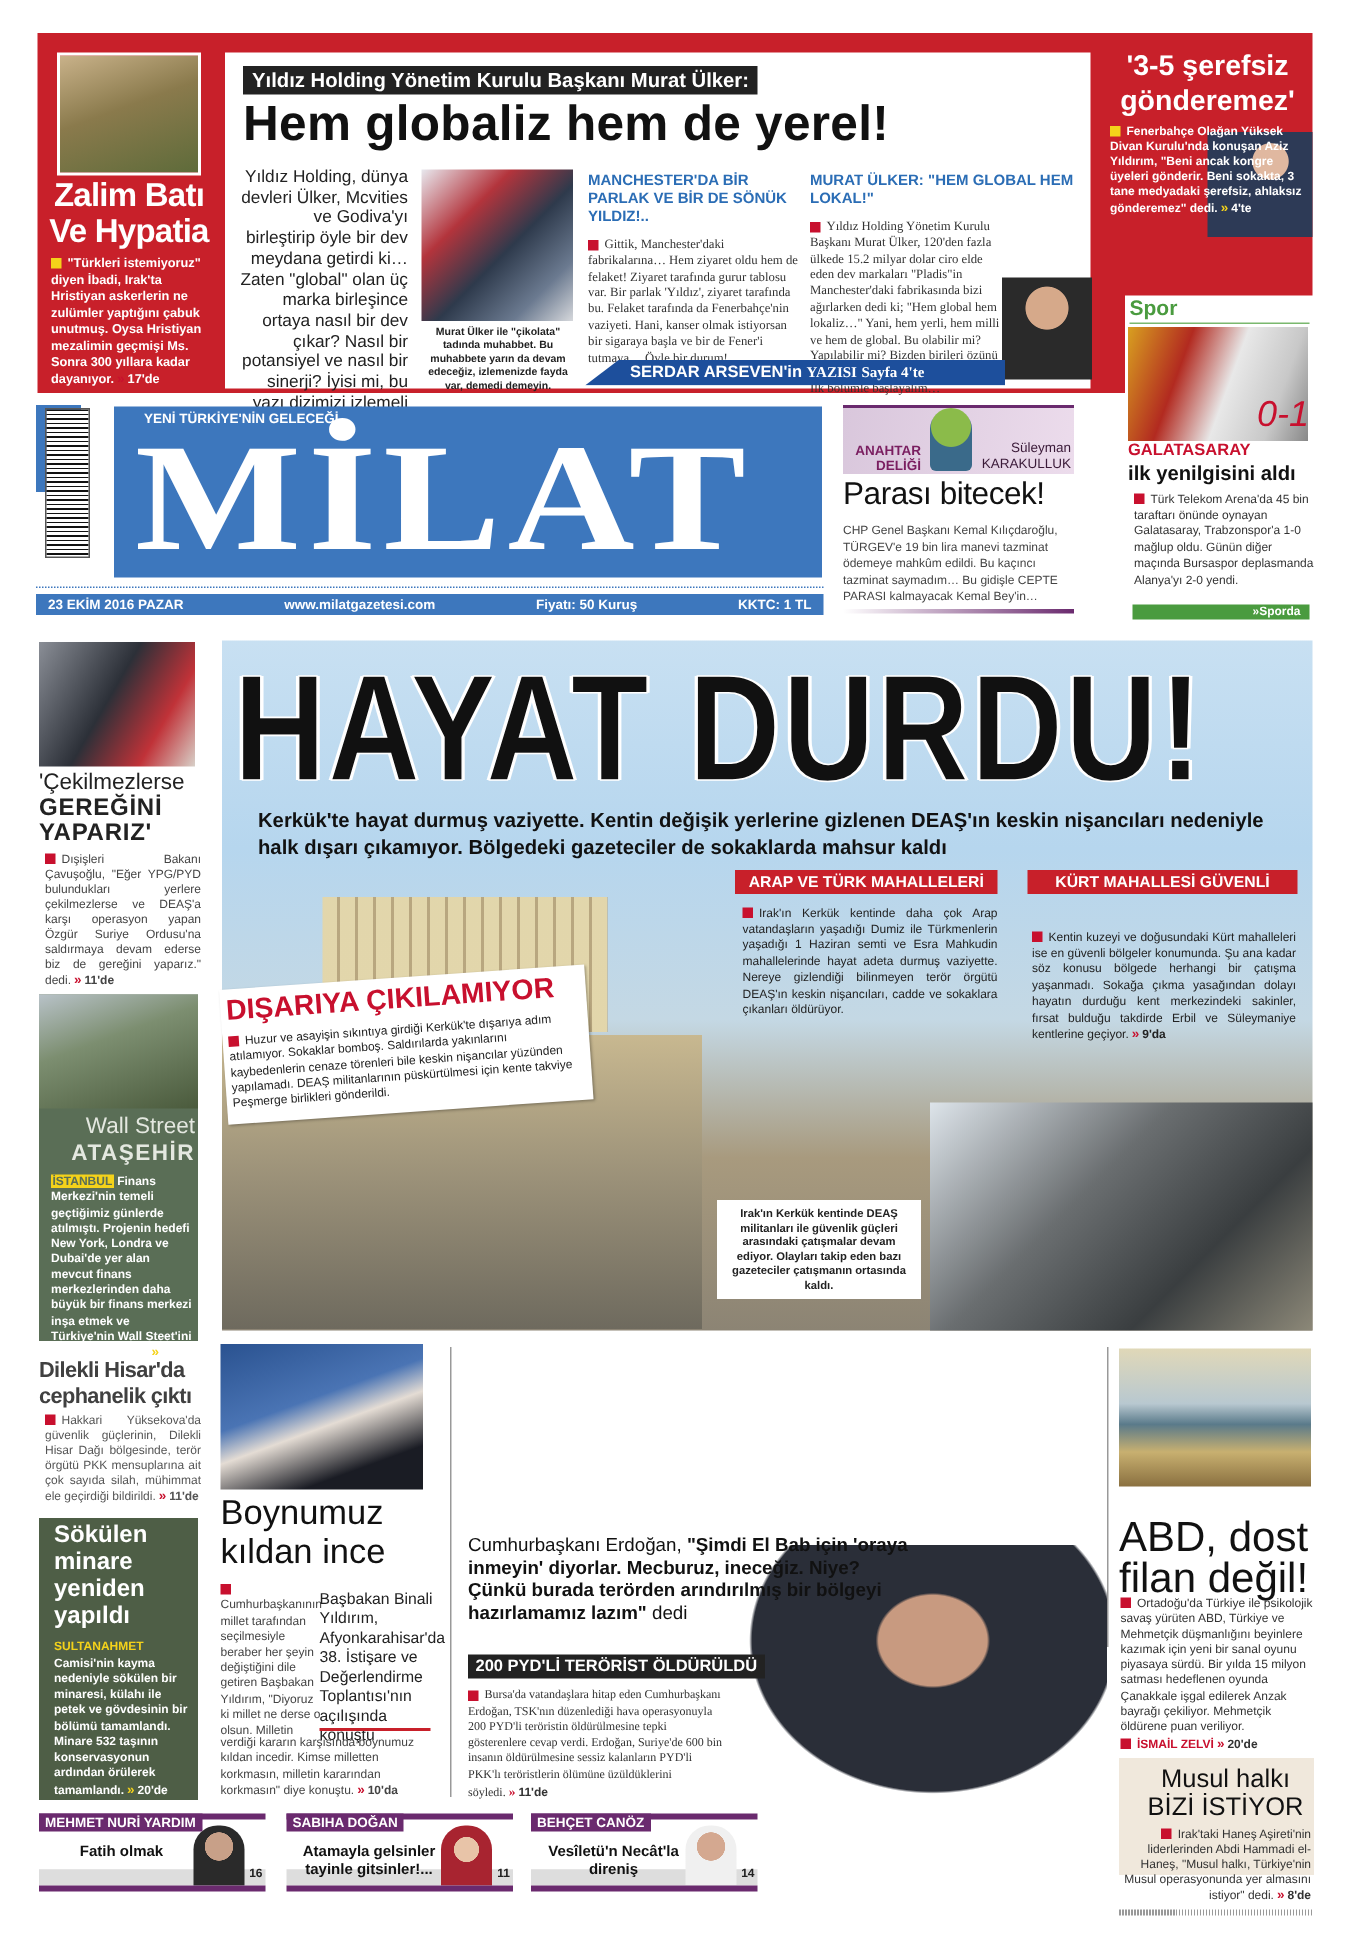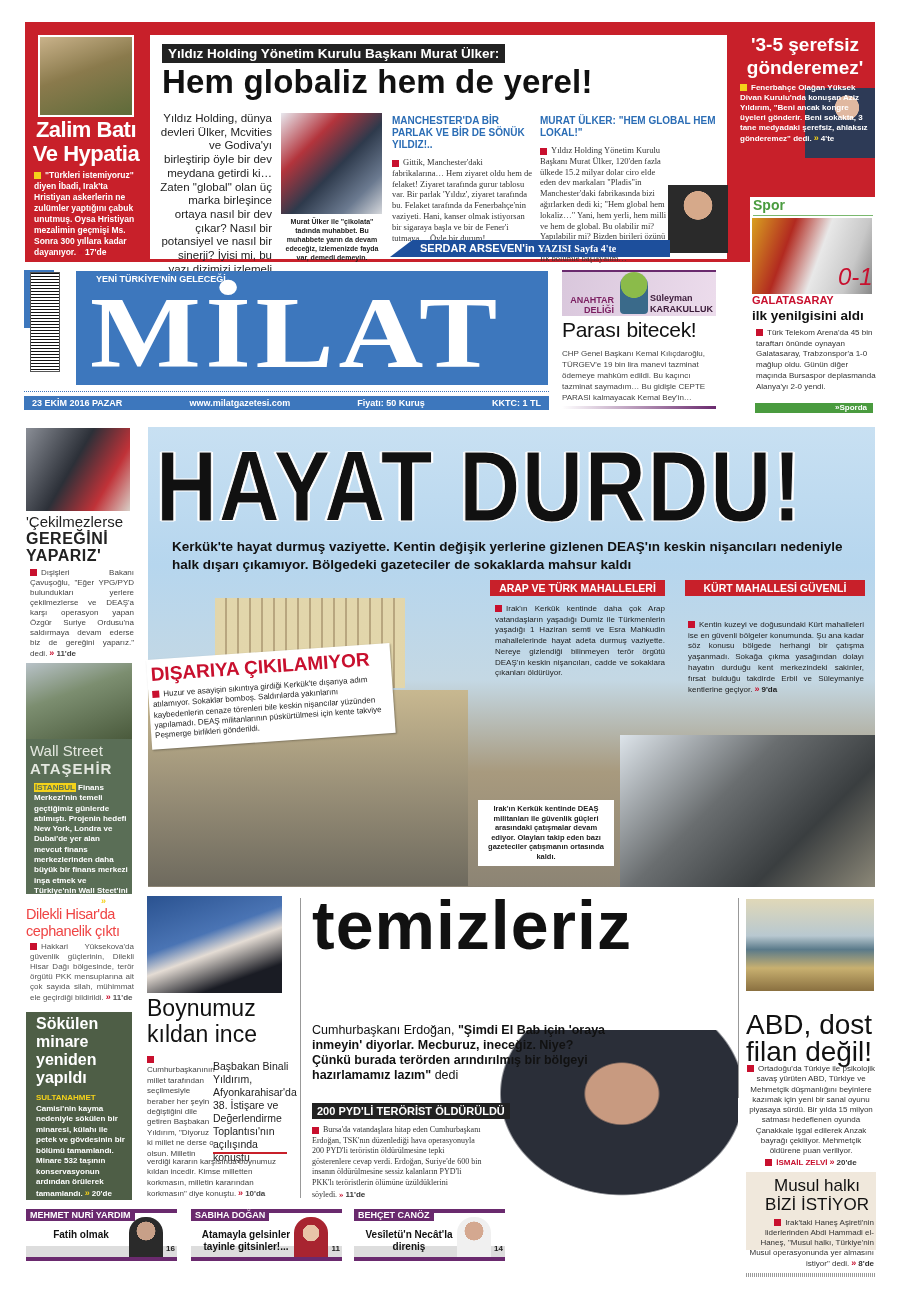--- a/index.html
+++ b/index.html
@@ -47,37 +47,37 @@
 #isbn-bg{left:24px;top:270px;width:30px;height:58px;background:#3d77bd}
 #mast{left:76px;top:271px;width:472px;height:114px;background:#3d77bd}
 #mast-kicker{left:96px;top:274px;color:#fff;font-weight:bold;font-size:9px}
 #mast-logo{left:90px;top:278px;color:#fff;font-family:"Liberation Serif",serif;font-weight:bold;font-size:102px;line-height:110px;letter-spacing:4px;transform:scaleX(1.15);transform-origin:left}
 #mast-dots{left:24px;top:391px;width:525px;border-top:1px dotted #3d77bd}
 #mast-bar{left:24px;top:396px;width:525px;height:14px;background:#3d77bd;color:#fff;font-size:9px;font-weight:bold;display:flex;justify-content:space-between;padding:0 8px;line-height:14px}
 
 #anahtar{left:562px;top:270px;width:154px;height:46px;background:linear-gradient(100deg,#d9c7dc,#ecdcec);border-top:2px solid #6a2a6e}
 #anahtar-l{left:566px;top:295px;color:#7a1e60;font-weight:bold;font-size:9px;text-align:right;width:48px;line-height:10px}
 #anahtar-key{left:620px;top:272px;width:28px;height:42px;background:radial-gradient(circle at 50% 30%,#8bbb4a 0 40%,#3a6a8a 42% 100%);border-radius:14px 14px 4px 4px}
-#anahtar-r{left:650px;top:293px;color:#3a1a38;font-weight:bold;font-size:9px;text-align:left;width:64px;line-height:11px}
+#anahtar-r{left:650px;top:293px;color:#3a1a38;font-weight:normal;font-size:9px;text-align:right;width:64px;line-height:11px}
 #paras-title{left:562px;top:318px;font-size:21px;color:#111;letter-spacing:-0.3px}
 #paras-text{left:562px;top:348px;width:156px;font-size:8px;line-height:11px;color:#444}
 #paras-line{left:562px;top:406px;width:154px;height:3px;background:linear-gradient(90deg,#fff,#6a2a6e)}
 #cek-photo{left:26px;top:428px;width:104px;height:83px;background:linear-gradient(120deg,#8a8e96 0%,#2c3038 45%,#c03238 75%,#d8d0c8 100%)}
 #cek-title{left:26px;top:513px;width:117px;line-height:17px}
 #cek-title .a{font-size:15px;display:block}
 #cek-title .b{font-size:16px;font-weight:bold;display:block;letter-spacing:0.5px}
 #cek-text{left:30px;top:568px;width:104px;font-size:8px;line-height:10px;color:#444;text-align:justify}
 #ws-box{left:26px;top:663px;width:106px;height:231px;background:#5a6e56}
 #ws-photo{left:26px;top:663px;width:106px;height:76px;background:linear-gradient(160deg,#b8c2c8 0%,#7c8e70 40%,#4a5a3c 100%)}
-#ws-title{left:30px;top:742px;width:100px;color:#e4e8e0;line-height:18px;text-align:left}
+#ws-title{left:30px;top:742px;width:100px;color:#e4e8e0;line-height:18px;text-align:right}
 #ws-title .a{font-size:15px;display:block}
 #ws-title .b{font-size:15px;font-weight:bold;display:block;letter-spacing:1px}
 #ws-text{left:34px;top:783px;width:96px;color:#fff;font-size:8px;line-height:10.3px;font-weight:bold}
 #ws-text .hl{background:#f4d21a;color:#5a6e56;padding:0 1px}
-#dil-title{left:26px;top:906px;width:115px;font-weight:normal;font-size:14.5px;line-height:17px;color:#ef4444;letter-spacing:-0.4px}
+#dil-title{left:26px;top:906px;width:115px;font-weight:bold;font-size:14.5px;line-height:17px;color:#404040;letter-spacing:-0.4px}
 #dil-text{left:30px;top:942px;width:104px;font-size:8px;line-height:10px;color:#555;text-align:justify}
 #sok-box{left:26px;top:1012px;width:106px;height:188px;background:#4e5e46}
 #sok-title{left:36px;top:1015px;color:#fff;font-weight:bold;font-size:16px;line-height:18px}
 #sok-text{left:36px;top:1093px;width:92px;color:#fff;font-size:8px;line-height:10.5px;font-weight:bold}
 #sok-text .hl{color:#f4d21a}
 
 #hayat-bg{left:148px;top:427px;width:727px;height:460px;background:linear-gradient(180deg,#c8e0f2 0%,#b6d6ee 30%,#c4d8e4 55%,#a89a7e 75%,#8c8474 100%)}
 #hayat-title{left:156px;top:434px;width:710px;font-family:"Liberation Sans",sans-serif;font-weight:bold;font-size:96px;line-height:100px;color:#111;letter-spacing:2px;white-space:nowrap;transform:scaleY(1.05) scaleX(0.88);transform-origin:left top;-webkit-text-stroke:1px #fff;text-shadow:2px 0 #fff,-2px 0 #fff}
 #hayat-sub{left:172px;top:538px;width:690px;font-size:13.5px;line-height:18px;font-weight:bold;color:#111}
 #building{left:215px;top:598px;width:190px;height:90px;background:repeating-linear-gradient(90deg,#e4d6a8 0 10px,#b8a47a 10px 12px);opacity:0.95}
@@ -102,21 +102,21 @@
 #sep2{left:738px;top:898px;width:1px;height:200px;background:#999}
 #elbab{left:312px;top:894px;font-family:"Liberation Sans",sans-serif;font-weight:bold;font-size:68px;line-height:62px;color:#111;letter-spacing:1px}
 #erd-photo{left:480px;top:1030px;width:258px;height:182px;background:radial-gradient(ellipse at 55% 35%,#c89a80 0 18%,#2a2e38 19% 60%,#fff 61%)}
 #erd-quote{left:312px;top:1023px;width:300px;font-size:12.5px;line-height:15px;color:#111}
 #erd-quote b{font-weight:bold}
 #pyd-tag{left:312px;top:1103px;background:#222;color:#fff;font-weight:bold;font-size:11px;padding:2px 5px;white-space:nowrap}
 #pyd-text{left:312px;top:1125px;width:170px;font-size:8px;line-height:10.6px;color:#333;font-family:"Liberation Serif",serif}
 
 #abd-photo{left:746px;top:899px;width:128px;height:92px;background:linear-gradient(180deg,#e0d8b8 0%,#b8c8d0 40%,#5a7a8a 55%,#c8b070 75%,#8a7040 100%)}
 #abd-title{left:746px;top:1011px;font-size:28px;line-height:27px;color:#111}
-#abd-text{left:747px;top:1064px;width:128px;font-size:8px;line-height:10.3px;color:#333;text-align:center}
+#abd-text{left:747px;top:1064px;width:128px;font-size:8px;line-height:10.3px;color:#333;text-align:left}
 #musul-box{left:746px;top:1172px;width:130px;height:78px;background:#f0e8dc}
 #musul-title{left:762px;top:1176px;font-size:17px;line-height:19px;color:#111;text-align:center;width:110px}
 #musul-text{left:748px;top:1218px;width:126px;font-size:8px;line-height:10px;color:#333;text-align:right}
 #musul-bar{left:746px;top:1273px;width:130px;height:4px;background:repeating-linear-gradient(90deg,#999 0 1px,#fff 1px 2px)}
 
 .colbox{position:absolute;top:1209px;width:151px;height:48px;background:linear-gradient(180deg,#fff 0%,#fff 75%,#ddd 76%);border-top:4px solid #6a2a6e}
 .colbox .nm{position:absolute;left:0;top:-4px;background:#6a2a6e;color:#fff;font-size:9px;font-weight:bold;padding:1px 4px;white-space:nowrap}
 .colbox .tt{position:absolute;left:0;top:16px;width:110px;text-align:center;font-weight:bold;font-size:10px;line-height:12px;color:#111}
 .colbox .ph{position:absolute;right:14px;top:4px;width:34px;height:40px;border-radius:16px 16px 0 0}
 .colbox .pg{position:absolute;right:2px;bottom:4px;font-size:8px;font-weight:bold}
@@ -227,21 +227,20 @@
 <div class="abs" id="boy-text1"><span class="bullet"></span><span>Cumhurbaşkanının millet tarafından seçilmesiyle beraber her şeyin değiştiğini dile getiren Başbakan Yıldırım, "Diyoruz ki millet ne derse o olsun. Milletin</span></div>
 <div class="abs" id="boy-text2">Başbakan Binali Yıldırım, Afyonkarahisar'da 38. İstişare ve Değerlendirme Toplantısı'nın açılışında konuştu</div>
 <div class="abs" id="boy-line"></div>
 <div class="abs" id="boy-text3"><span>verdiği kararın karşısında boynumuz kıldan incedir. Kimse milletten korkmasın, milletin kararından korkmasın" diye konuştu.</span><span class="arrow">»</span><span class="ref">10'da</span></div>
 
 <div class="abs" id="sep1"></div>
 <div class="abs" id="sep2"></div>
 
 <div class="photo" id="erd-photo"></div>
 <div class="abs" id="elbab">
-    <div>temizleriz</div>
   </div>
 <div class="abs" id="erd-quote"><span>Cumhurbaşkanı Erdoğan, </span><b>"Şimdi El Bab için 'oraya inmeyin' diyorlar. Mecburuz, ineceğiz. Niye? Çünkü burada terörden arındırılmış bir bölgeyi hazırlamamız lazım"</b><span> dedi</span></div>
 <div class="abs" id="pyd-tag">200 PYD'Lİ TERÖRİST ÖLDÜRÜLDÜ</div>
 <div class="abs" id="pyd-text"><span class="bullet"></span><span>Bursa'da vatandaşlara hitap eden Cumhurbaşkanı Erdoğan, TSK'nın düzenlediği hava operasyonuyla 200 PYD'li teröristin öldürülmesine tepki gösterenlere cevap verdi. Erdoğan, Suriye'de 600 bin insanın öldürülmesine sessiz kalanların PYD'li PKK'lı teröristlerin ölümüne üzüldüklerini söyledi.</span><span class="arrow">»</span><span class="ref" style="font-family:'Liberation Sans',sans-serif">11'de</span></div>
 
 <div class="photo" id="abd-photo"></div>
 <div class="abs" id="abd-title" style="width:130px">ABD, dost filan değil!</div>
 <div class="abs" id="abd-text"><span class="bullet"></span><span>Ortadoğu'da Türkiye ile psikolojik savaş yürüten ABD, Türkiye ve Mehmetçik düşmanlığını beyinlere kazımak için yeni bir sanal oyunu piyasaya sürdü. Bir yılda 15 milyon satması hedeflenen oyunda Çanakkale işgal edilerek Anzak bayrağı çekiliyor. Mehmetçik öldürene puan veriliyor.</span><br><span class="bullet"></span><b style="color:#c8102e">İSMAİL ZELVİ</b><span class="arrow">»</span><span class="ref">20'de</span></div>
 
 <div class="abs" id="musul-box"></div>

